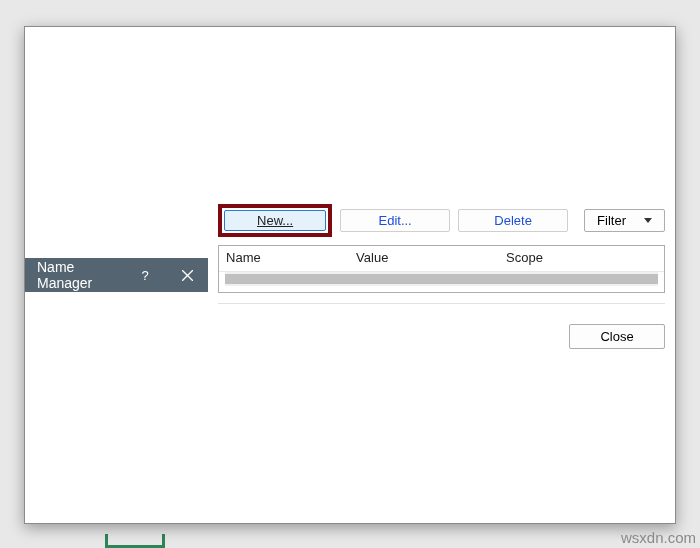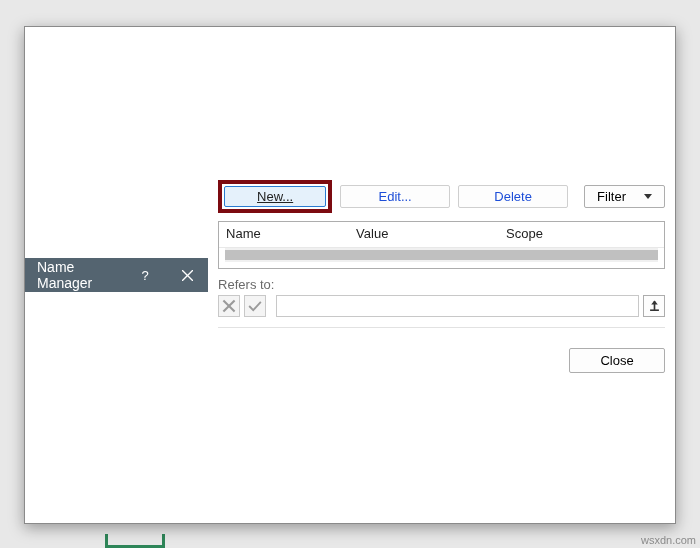--- a/index.html
+++ b/index.html
@@ -202,21 +202,21 @@
       padding: 4px 0;
       width: 96px;
       text-align: center;
       border-radius: 2px;
       margin-top: 12px;
     }
     .watermark {
       position: absolute;
       right: 4px;
       bottom: 2px;
-      font-size: 11px;
+      font-size: 15px;
       color: #8a8a8a;
       font-family: Arial, sans-serif;
     }
     .bottom-decor {
       position: absolute;
       bottom: 0;
       left: 105px;
       width: 60px;
       height: 14px;
       border: 3px solid #2e8558;
@@ -265,44 +265,20 @@
         <div class="col c-name">Name</div>
         <div class="col c-value">Value</div>
         <div class="col c-scope">Scope</div>
       </div>
       <div class="list-body"></div>
       <div class="hscroll">
         <div class="thumb"></div>
       </div>
     </div>
 
-    <div class="refers-section">
-      <div class="refers-label">Refers to:</div>
-      <div class="refers-row">
-        <div class="sq-btn">
-          <svg viewBox="0 0 10 10">
-            <line x1="1" y1="1" x2="9" y2="9" stroke="#9a9a9a" stroke-width="1.5"></line>
-            <line x1="9" y1="1" x2="1" y2="9" stroke="#9a9a9a" stroke-width="1.5"></line>
-          </svg>
-        </div>
-        <div class="sq-btn">
-          <svg viewBox="0 0 12 12">
-            <polyline points="1,6 4.5,9.5 11,2.5" fill="none" stroke="#9a9a9a" stroke-width="1.6"></polyline>
-          </svg>
-        </div>
-        <input class="refers-input" type="text" value="" style="">
-        <div class="collapse-btn">
-          <svg viewBox="0 0 10 10">
-            <line x1="5" y1="9" x2="5" y2="1" stroke="#333" stroke-width="1.5"></line>
-            <polygon points="2,4 8,4 5,0.5" fill="#333"></polygon>
-            <line x1="1" y1="9.3" x2="9" y2="9.3" stroke="#333" stroke-width="1.5"></line>
-          </svg>
-        </div>
-      </div>
-    </div>
 
     <div class="footer">
       <div class="close-btn">Close</div>
     </div>
 
   </div>
 </div>
 
 <div class="watermark">wsxdn.com</div>
 

